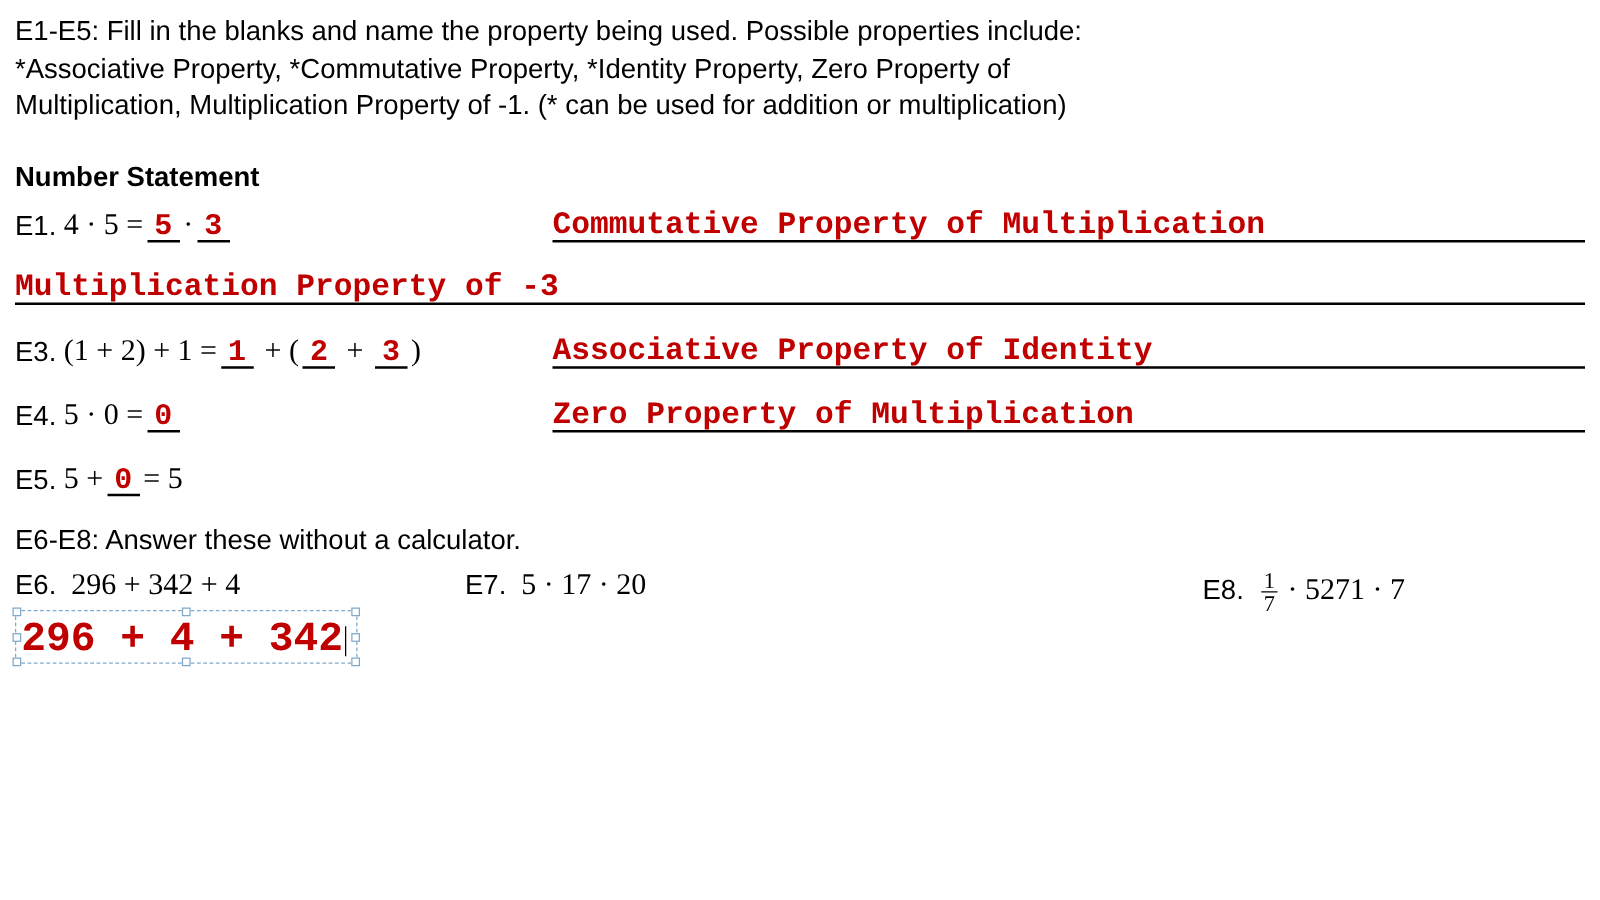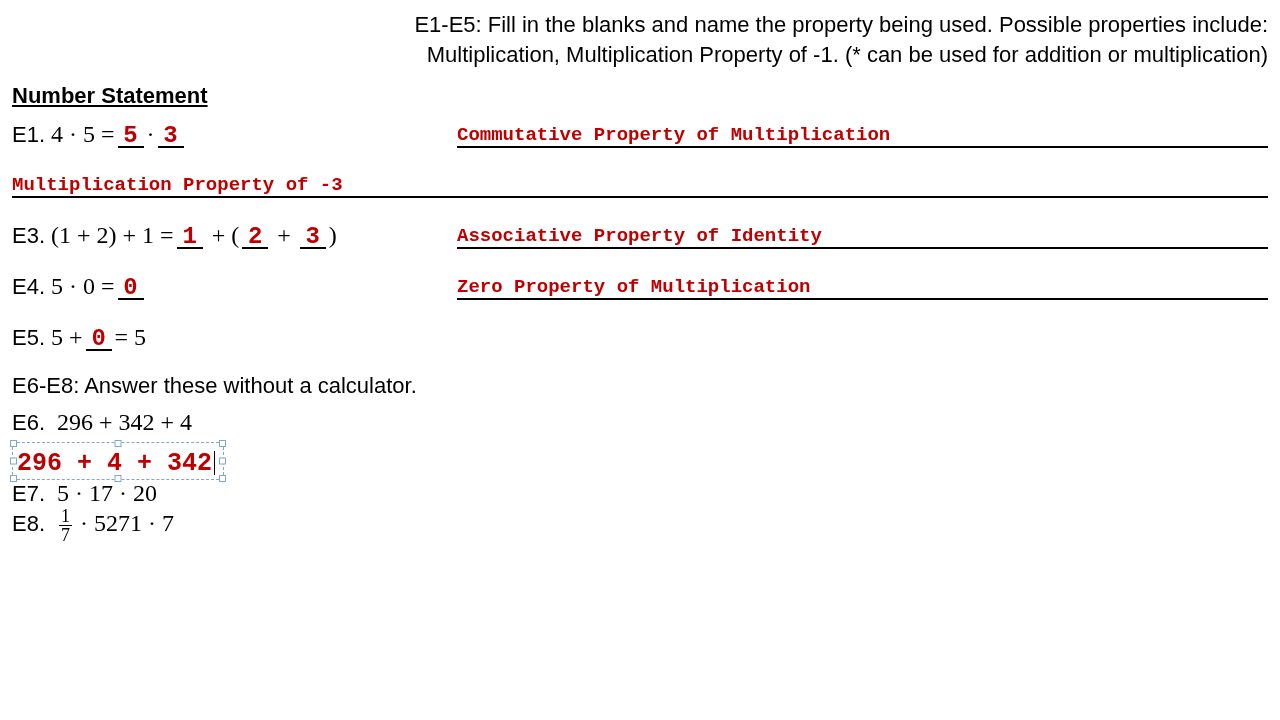--- a/index.html
+++ b/index.html
@@ -6,42 +6,40 @@
     margin: 0;
     padding: 10px 12px;
     font-family: "Comic Sans MS", "Segoe UI", sans-serif;
     font-size: 22px;
     color: #000;
     background: #fff;
     width: 1280px;
     box-sizing: border-box;
   }
   .instr {
-    text-align: right;
+    text-align: left;
     line-height: 1.35;
-    margin-bottom: 14px;
+    margin-bottom: 30px;
   }
   .headers {
     display: flex;
     font-weight: bold;
-    text-decoration: underline;
     margin-bottom: 10px;
   }
   .col-left {
     width: 430px;
     flex-shrink: 0;
   }
   .col-right {
     flex: 1;
   }
   .row {
     display: flex;
     align-items: flex-end;
     margin-bottom: 22px;
-    gap: 15px;
   }
   .stmt {
     font-family: "Cambria Math", "Times New Roman", serif;
     font-size: 24px;
     display: flex;
     align-items: flex-end;
     flex-wrap: nowrap;
   }
   .label {
     font-family: "Comic Sans MS", sans-serif;
@@ -64,32 +62,31 @@
     line-height: 1;
     position: relative;
     top: 2px;
   }
   .reason-line {
     border-bottom: 2px solid #000;
     flex: 1;
     padding-bottom: 0px;
   }
   .reason-line .ans {
-    font-size: 19px;
+    font-size: 25px;
     top: 0;
   }
   .sect2 {
     margin-top: 8px;
     margin-bottom: 10px;
   }
   .bottom-row {
     display: flex;
     font-family: "Cambria Math", "Times New Roman", serif;
     font-size: 24px;
-    flex-direction: column;
   }
   .bcell {
     flex: 0 0 auto;
   }
   .bcell .label { font-family: "Comic Sans MS", sans-serif; }
   .frac {
     display: inline-flex;
     flex-direction: column;
     align-items: center;
     vertical-align: middle;
@@ -125,20 +122,21 @@
     background:#000;
     vertical-align:middle;
     margin-left:2px;
   }
 </style>
 </head>
 <body>
 
 <div class="instr">
   <div>E1-E5:  Fill in the blanks and name the property being used.  Possible properties include:</div>
+  <div>*Associative Property, *Commutative Property, *Identity Property, Zero Property of</div>
   <div>Multiplication, Multiplication Property of -1.  (* can be used for addition or multiplication)</div>
 </div>
 
 <div class="headers">
   <div class="col-left">Number Statement</div>
 </div>
 
 <div class="row">
   <div class="col-left stmt">
     <span class="label">E1.</span>
@@ -201,21 +199,21 @@
     <span class="label">E6.</span>
     <span>296 + 342 + 4</span>
     <br>
     <span class="textbox">
       <span class="tb-corner" style="left:-3px;top:-3px"></span>
       <span class="tb-corner" style="right:-3px;top:-3px"></span>
       <span class="tb-corner" style="left:-3px;bottom:-3px"></span>
       <span class="tb-corner" style="right:-3px;bottom:-3px"></span>
       <span class="tb-corner" style="left:50%;top:-3px;transform:translateX(-50%)"></span>
       <span class="tb-corner" style="left:50%;bottom:-3px;transform:translateX(-50%)"></span>
-      <span class="ans" style="font-size:25px">296 + 4 + 342</span><span class="cursor"></span>
+      <span class="ans" style="font-size:33px">296 + 4 + 342</span><span class="cursor"></span>
     </span>
   </div>
   <div class="bcell" style="width:590px">
     <span class="label">E7.</span>
     <span>5 · 17 · 20</span>
   </div>
   <div class="bcell">
     <span class="label">E8.</span>
     <span class="frac">
       <span class="num">1</span>

